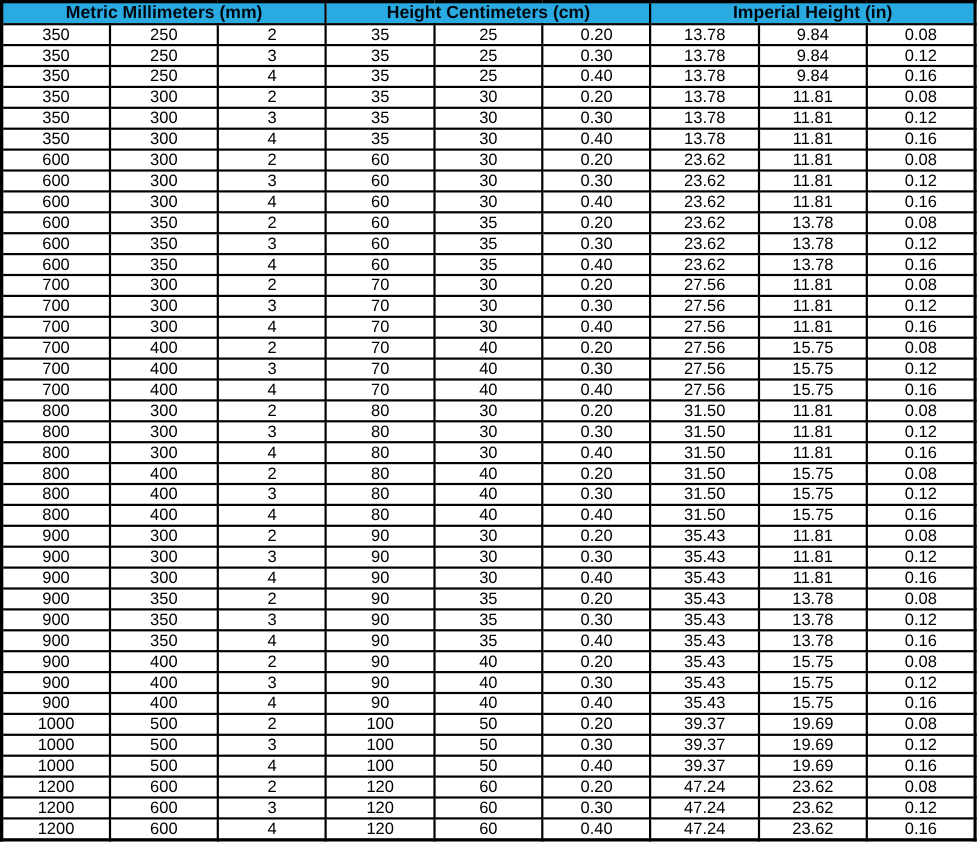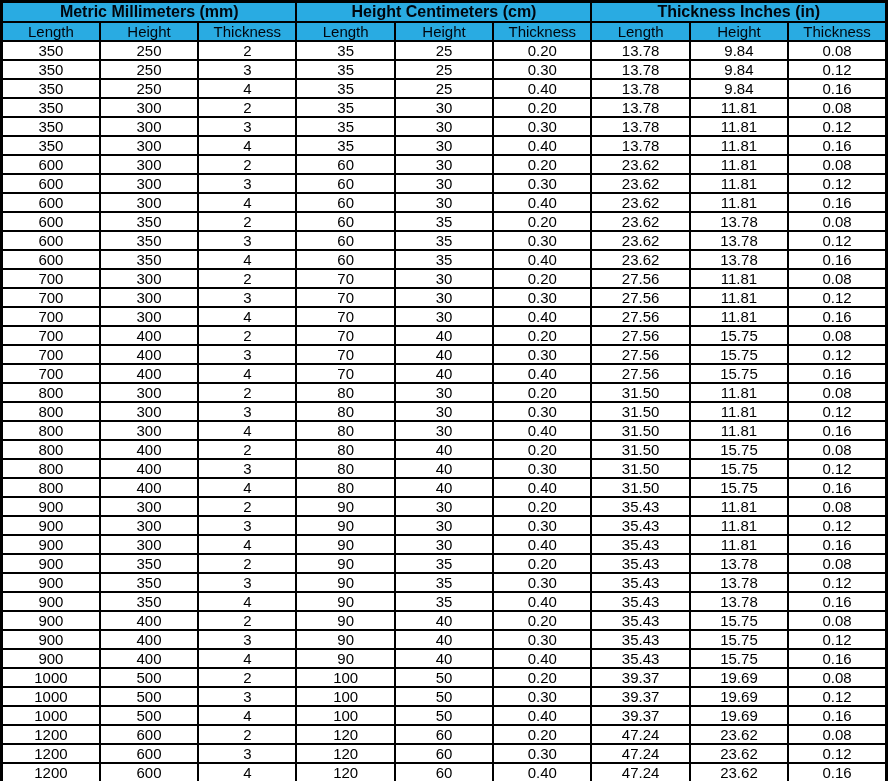--- a/index.html
+++ b/index.html
@@ -55,32 +55,21 @@
 </style>
 </head>
 <body>
 
 <div id="table-wrap">
   <table class="conv">
     <thead>
       <tr>
           <th class="section-title" colspan="3">Metric Millimeters (mm)</th>
           <th class="section-title sec-start" colspan="3">Height Centimeters (cm)</th>
-          <th class="section-title sec-start" colspan="3">Thickness Inches (in)</th>
-        </tr>
-      <tr>
-          <th class="col-header">Length</th>
-          <th class="col-header">Height</th>
-          <th class="col-header">Thickness</th>
-          <th class="col-header sec-start">Length</th>
-          <th class="col-header">Height</th>
-          <th class="col-header">Thickness</th>
-          <th class="col-header sec-start">Length</th>
-          <th class="col-header">Height</th>
-          <th class="col-header">Thickness</th>
+          <th class="section-title sec-start" colspan="3">Imperial Height (in)</th>
         </tr>
     </thead>
     <tbody>
         <tr>
           <td class="data-cell">350</td>
           <td class="data-cell">250</td>
           <td class="data-cell">2</td>
           <td class="data-cell sec-start">35</td>
           <td class="data-cell">25</td>
           <td class="data-cell">0.20</td>

